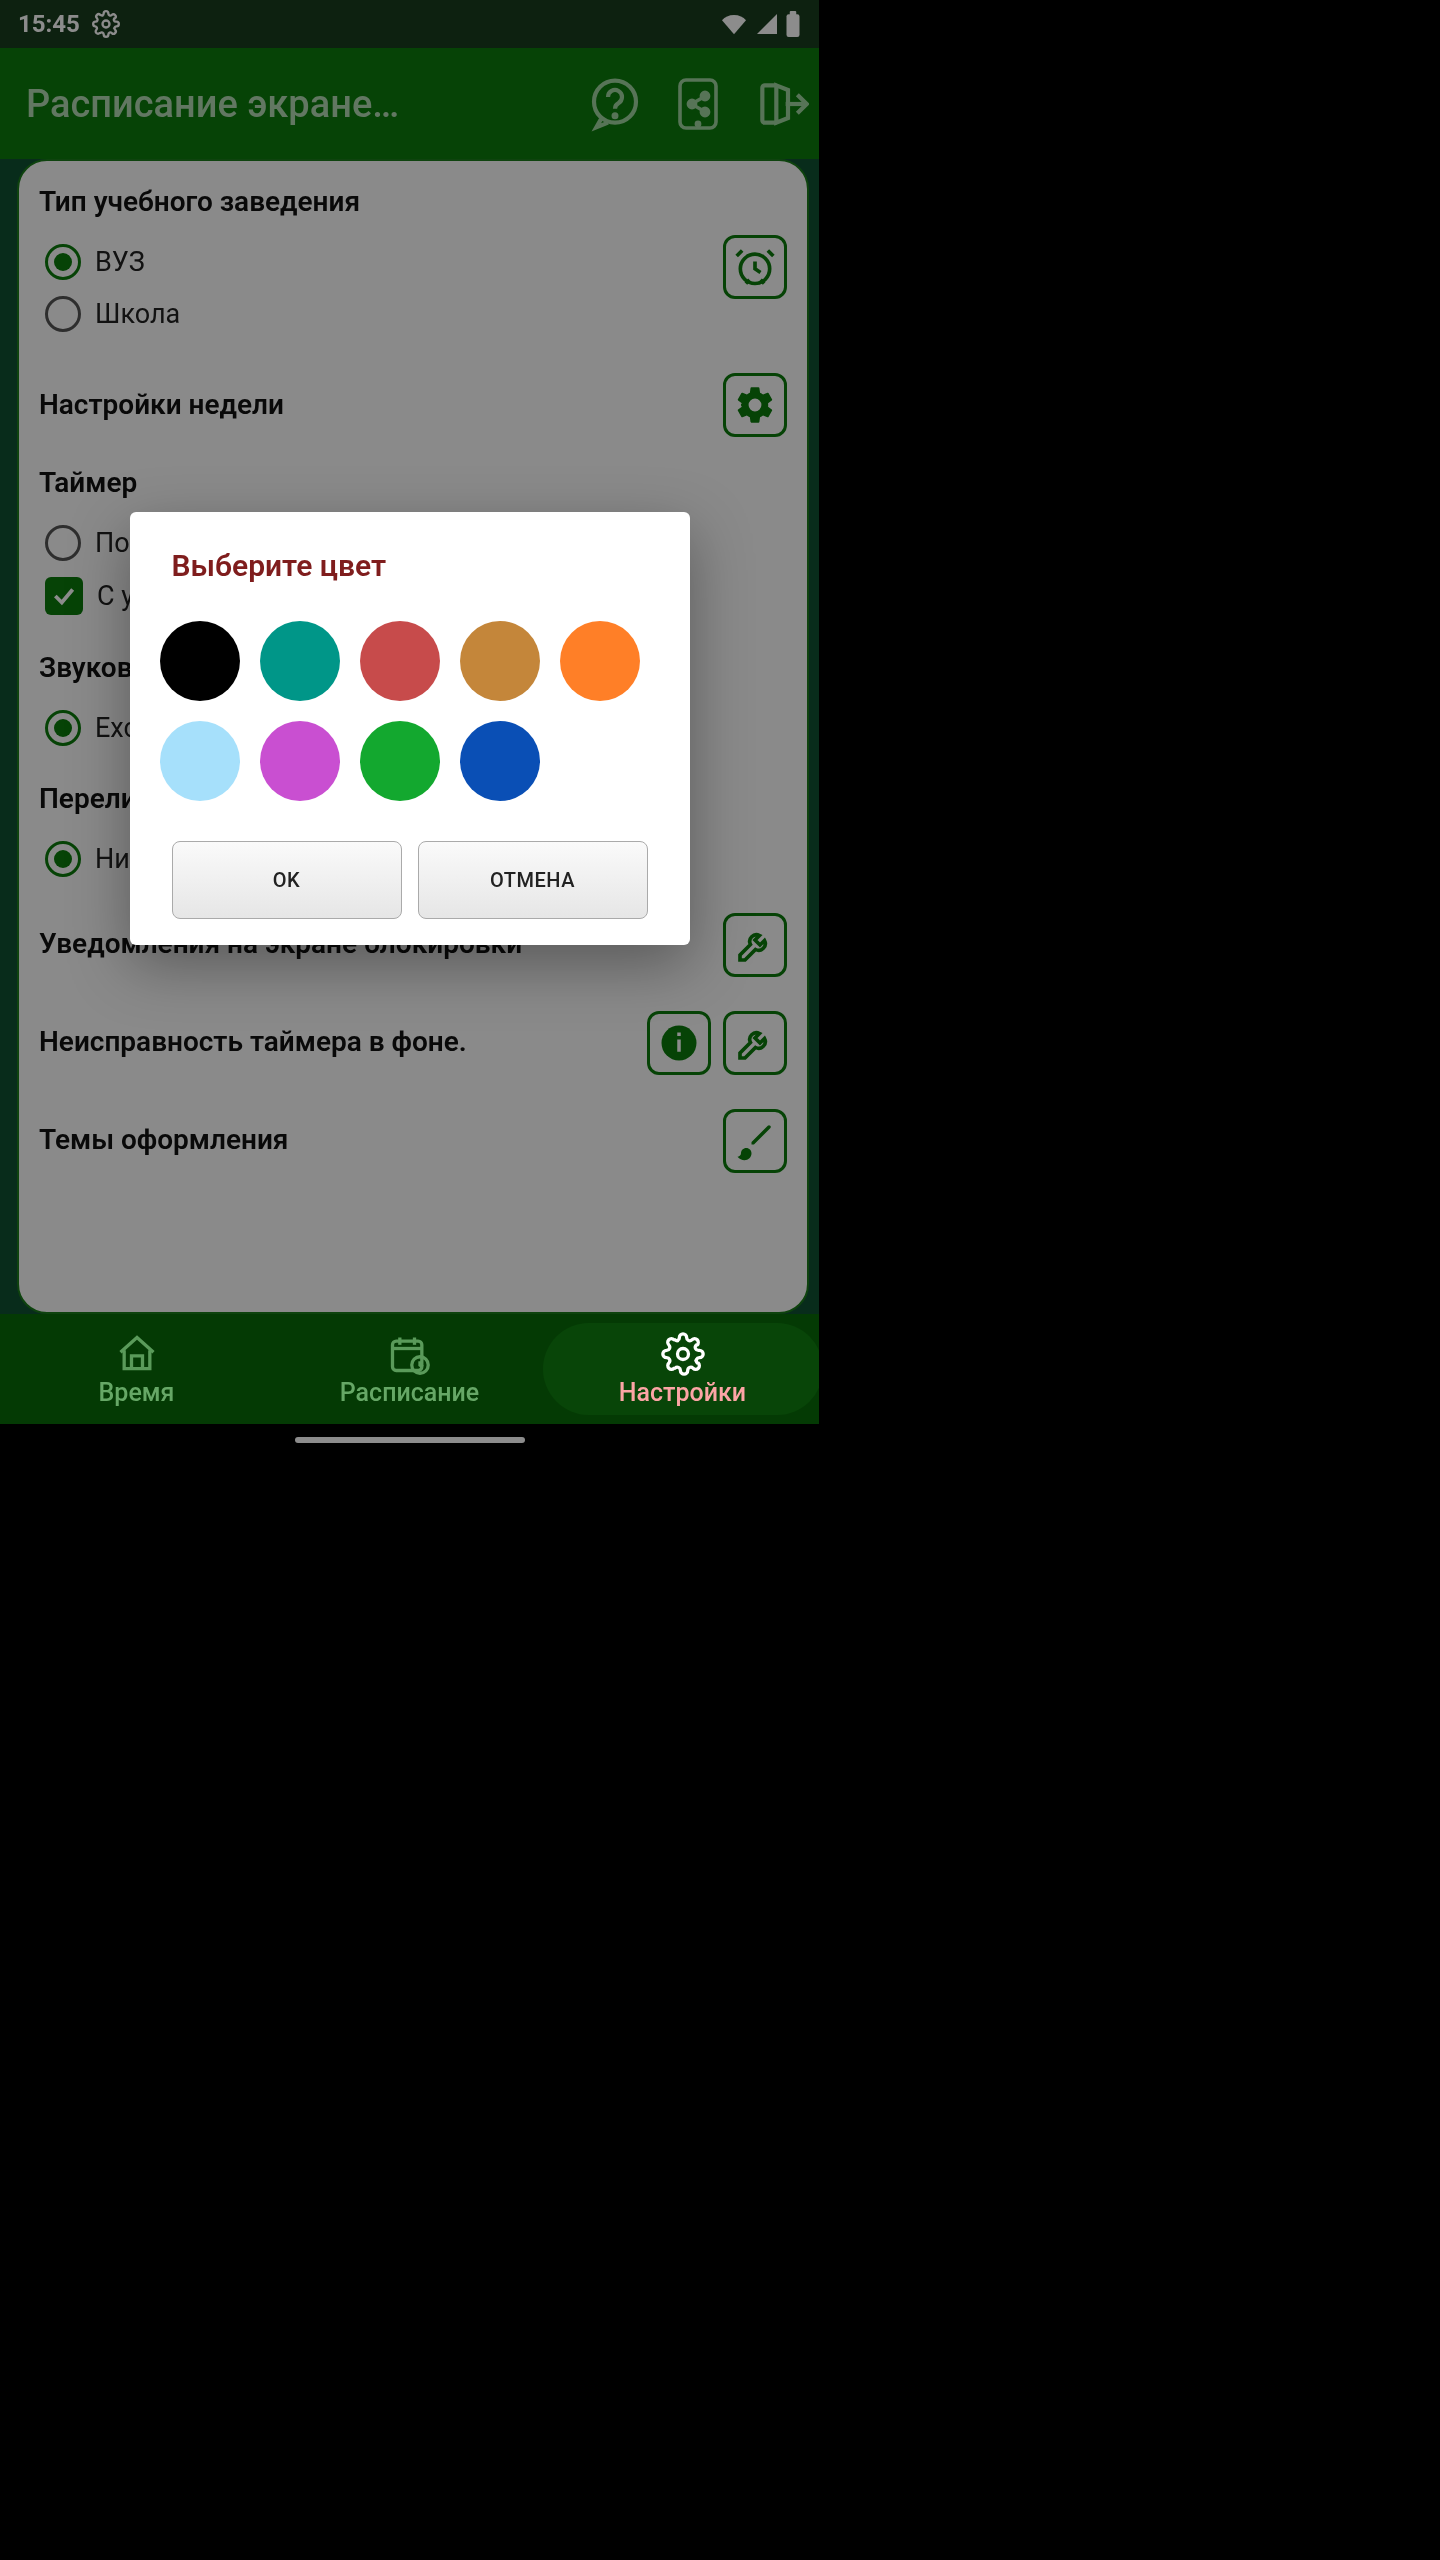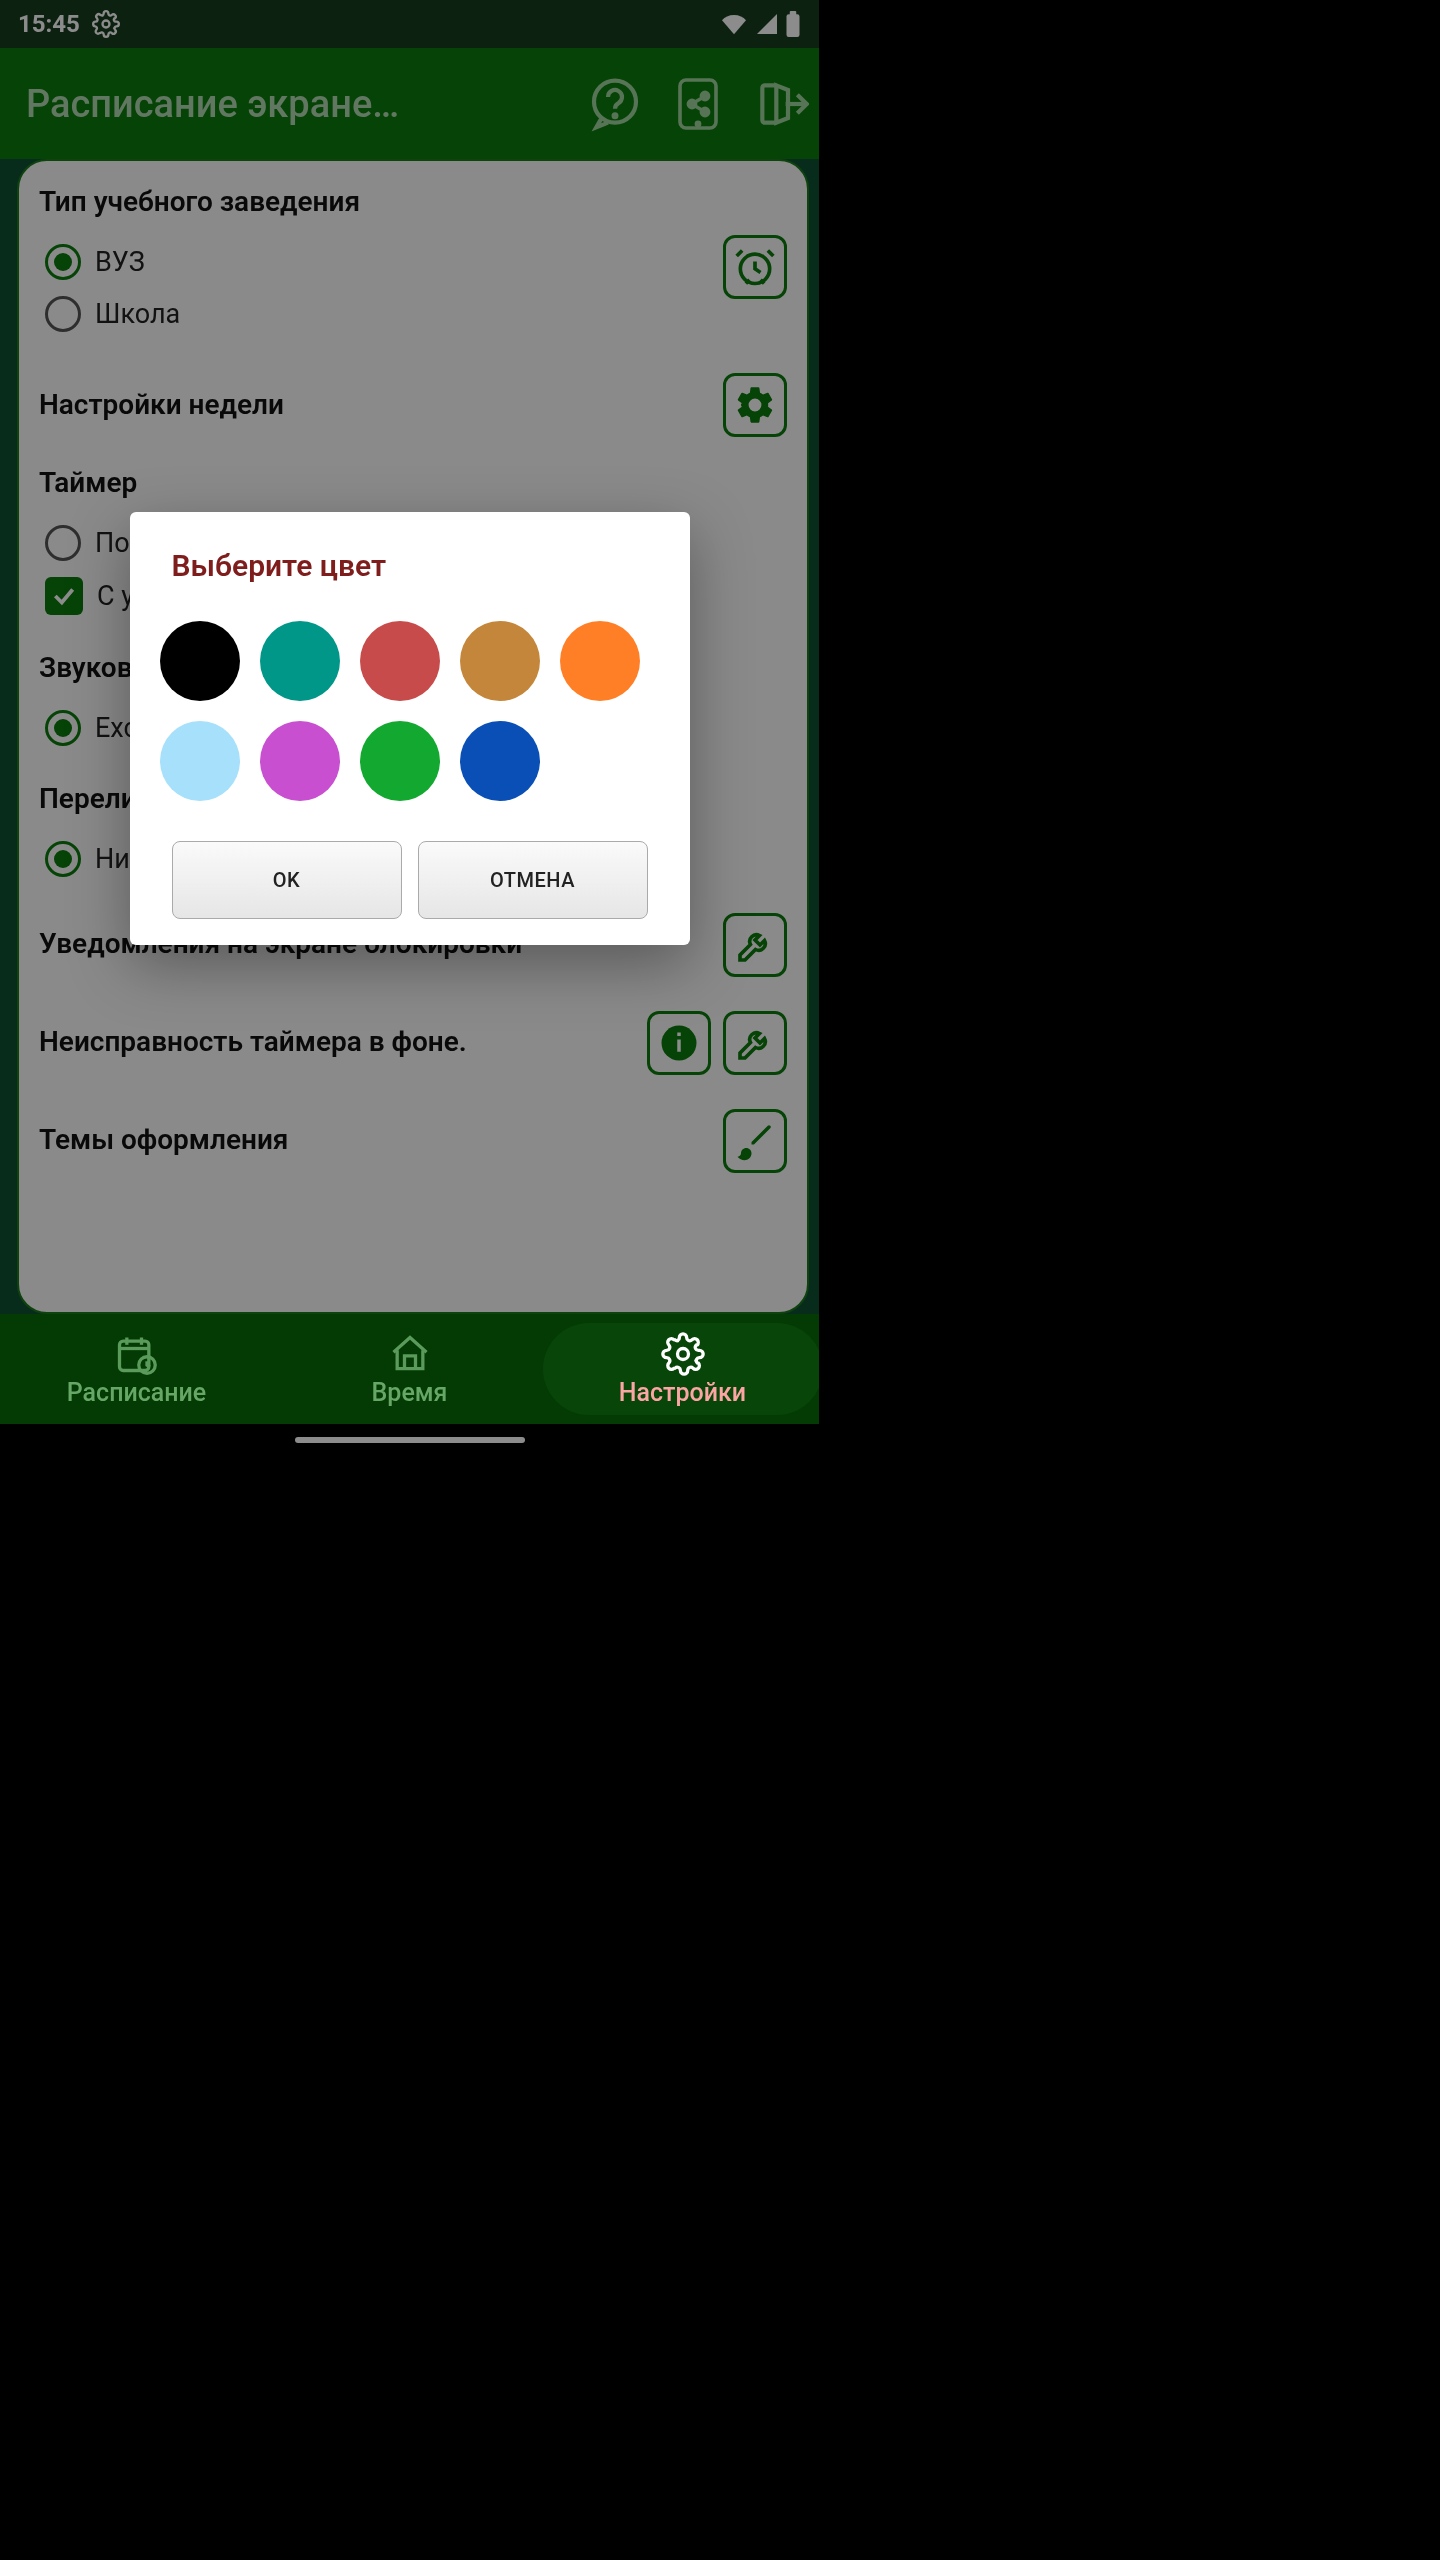--- a/index.html
+++ b/index.html
@@ -227,38 +227,38 @@
           </svg>
       </div>
     </div>
 
   </div>
 
   <div class="bottomnav">
     <div class="navitem">
       <div class="navcontent">
         <svg width="44" height="44" viewBox="0 0 24 24" fill="none" stroke="#5a9a5a" stroke-width="1.8">
+            <path d="M3 11 12 3l9 8"></path>
+            <path d="M5 10v10h14V10"></path>
+            <path d="M9 20v-7h6v7"></path>
+          </svg>
+        <span>Время</span>
+      </div>
+    </div>
+    <div class="navitem">
+      <div class="navcontent">
+        <svg width="44" height="44" viewBox="0 0 24 24" fill="none" stroke="#5a9a5a" stroke-width="1.8">
             <rect x="3" y="5" width="16" height="16" rx="2"></rect>
             <line x1="3" y1="9" x2="19" y2="9"></line>
             <line x1="7" y1="3" x2="7" y2="7"></line>
             <line x1="15" y1="3" x2="15" y2="7"></line>
             <circle cx="18" cy="18" r="4.5"></circle>
             <path d="M18 16v2l1.5 1"></path>
           </svg>
         <span>Расписание</span>
-      </div>
-    </div>
-    <div class="navitem">
-      <div class="navcontent">
-        <svg width="44" height="44" viewBox="0 0 24 24" fill="none" stroke="#5a9a5a" stroke-width="1.8">
-            <path d="M3 11 12 3l9 8"></path>
-            <path d="M5 10v10h14V10"></path>
-            <path d="M9 20v-7h6v7"></path>
-          </svg>
-        <span>Время</span>
       </div>
     </div>
     <div class="navitem active">
       <div class="navpill"></div>
       <div class="navcontent">
         <svg width="44" height="44" viewBox="0 0 24 24" fill="none" stroke="#fff" stroke-width="1.8">
             <circle cx="12" cy="12" r="3"></circle>
             <path d="M19.4 15a1.7 1.7 0 0 0 .34 1.87l.6.06a2 2 0 1 1-2.83 2.83l-.06-.06a1.7 1.7 0 0 0-1.87-.34 1.7 1.7 0 0 0-1 1.56V21a2 2 0 1 1-4 0v-.09a1.7 1.7 0 0 0-1-1.56 1.7 1.7 0 0 0-1.87.34l-.6.06a2 2 0 1 1-2.83-2.83l.06-.06a1.7 1.7 0 0 0 .34-1.87 1.7 1.7 0 0 0-1.56-1H3a2 2 0 1 1 0-4h.09a1.7 1.7 0 0 0 1.56-1 1.7 1.7 0 0 0-.34-1.87l-.06-.06a2 2 0 1 1 2.83-2.83l.6.06a1.7 1.7 0 0 0 1.87.34H9a1.7 1.7 0 0 0 1-1.56V3a2 2 0 1 1 4 0v.09a1.7 1.7 0 0 0 1 1.56 1.7 1.7 0 0 0 1.87-.34l.06-.06a2 2 0 1 1 2.83 2.83l-.6.06a1.7 1.7 0 0 0-.34 1.87V9a1.7 1.7 0 0 0 1.56 1H21a2 2 0 1 1 0 4h-.09a1.7 1.7 0 0 0-1.56 1z"></path>
           </svg>
         <span>Настройки</span>

